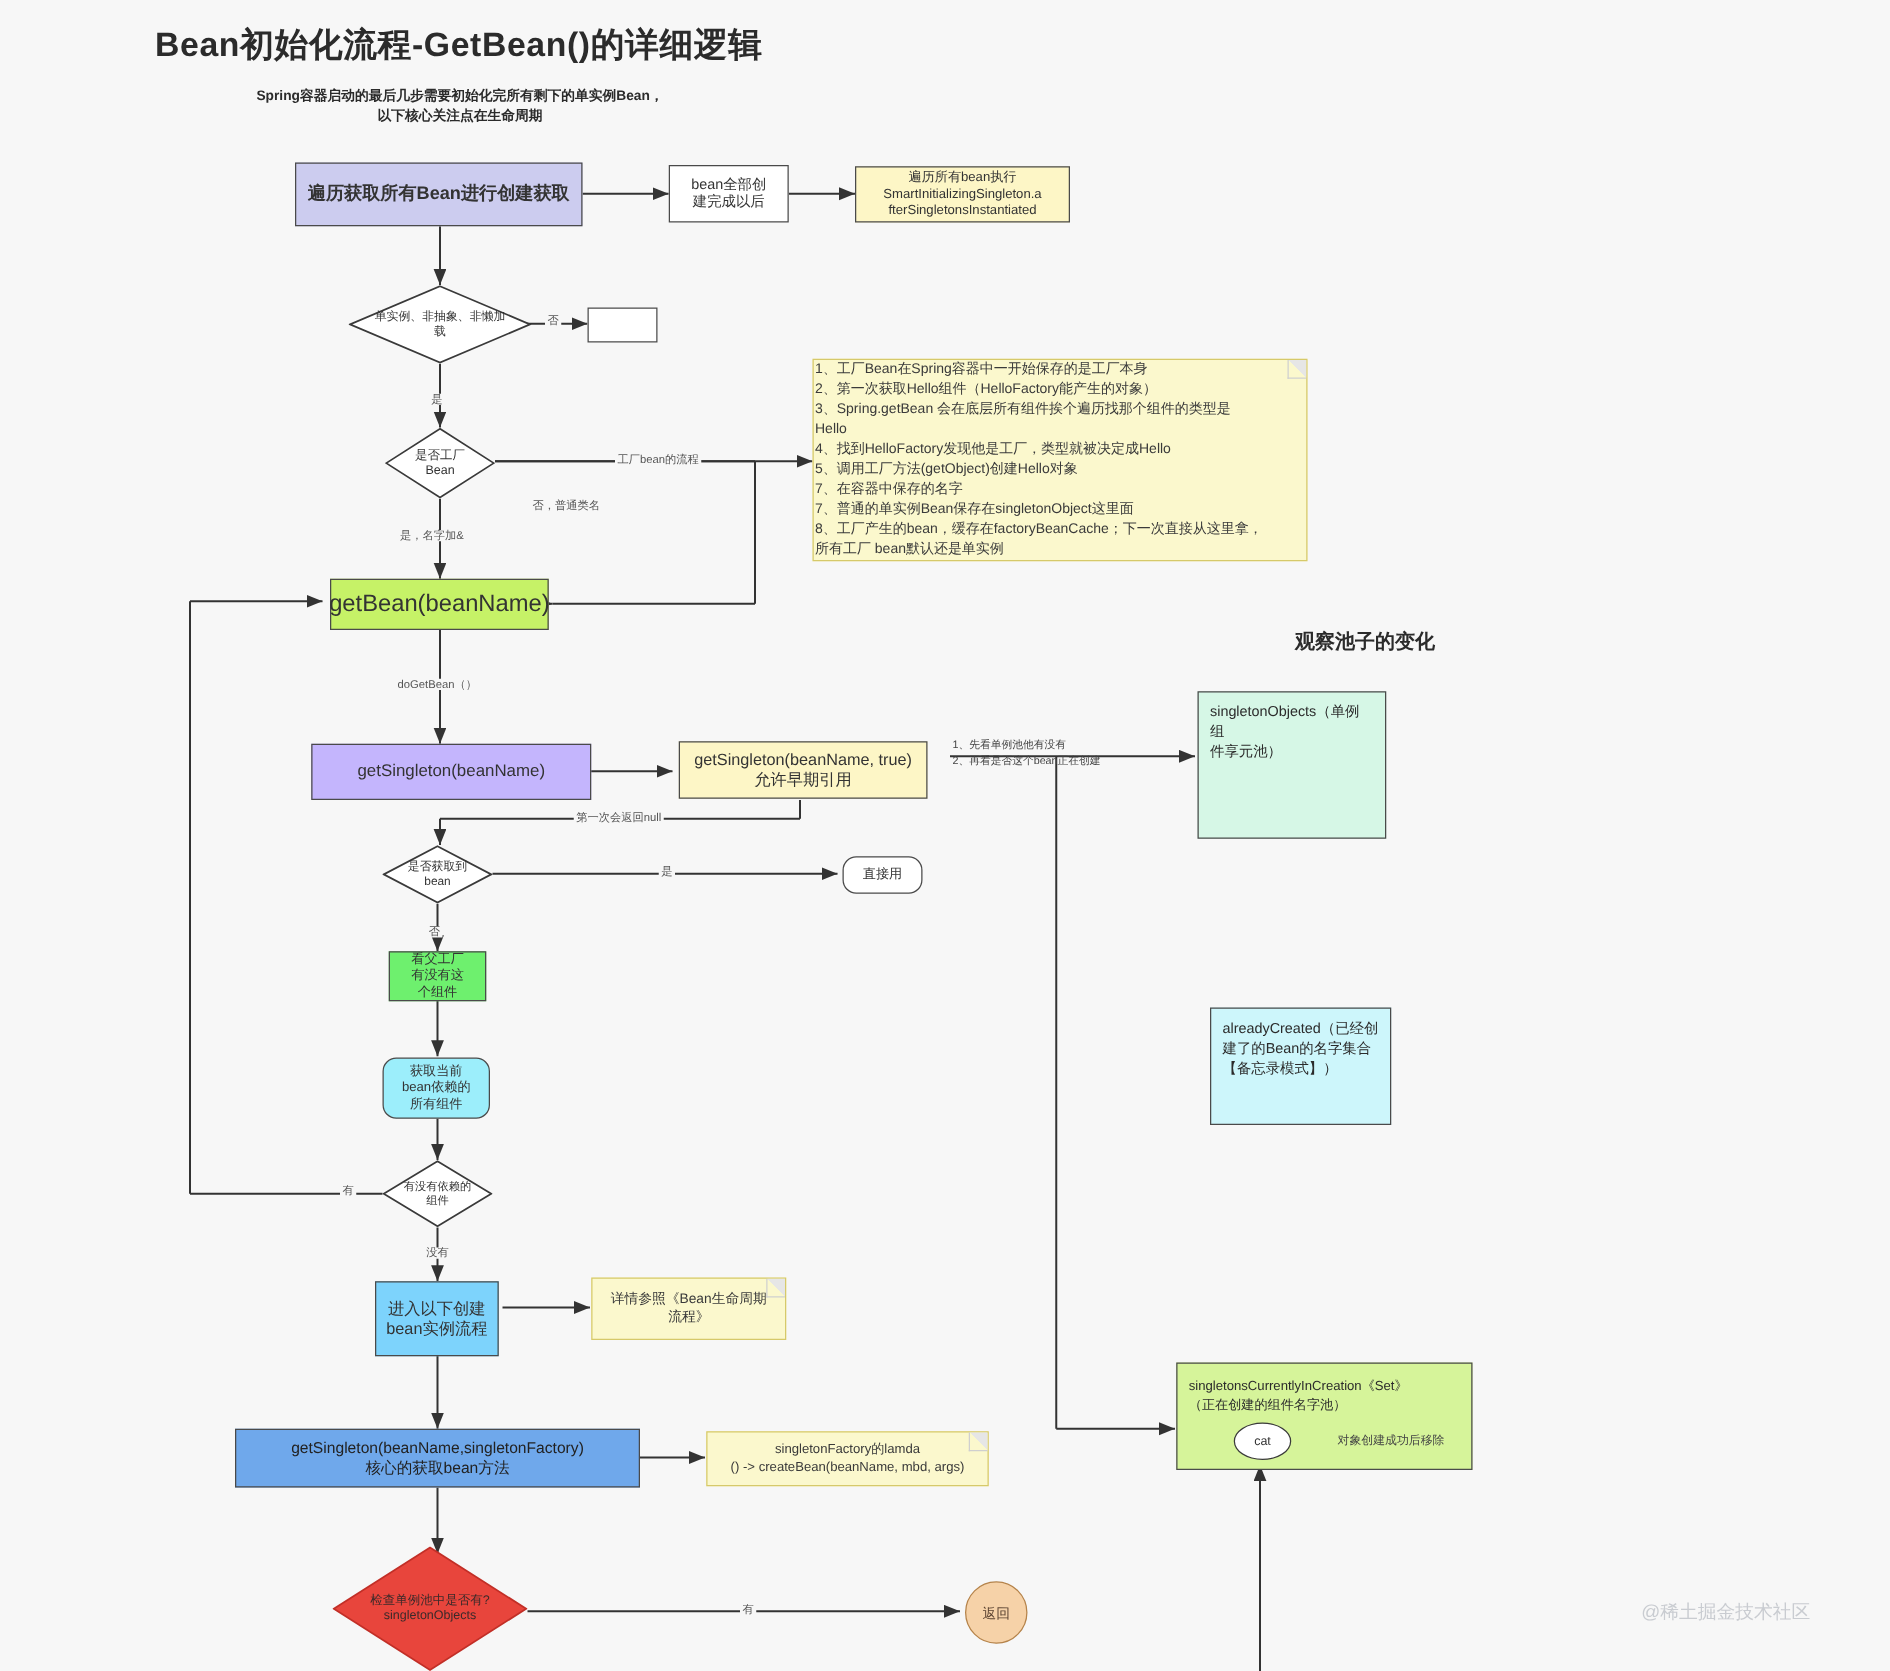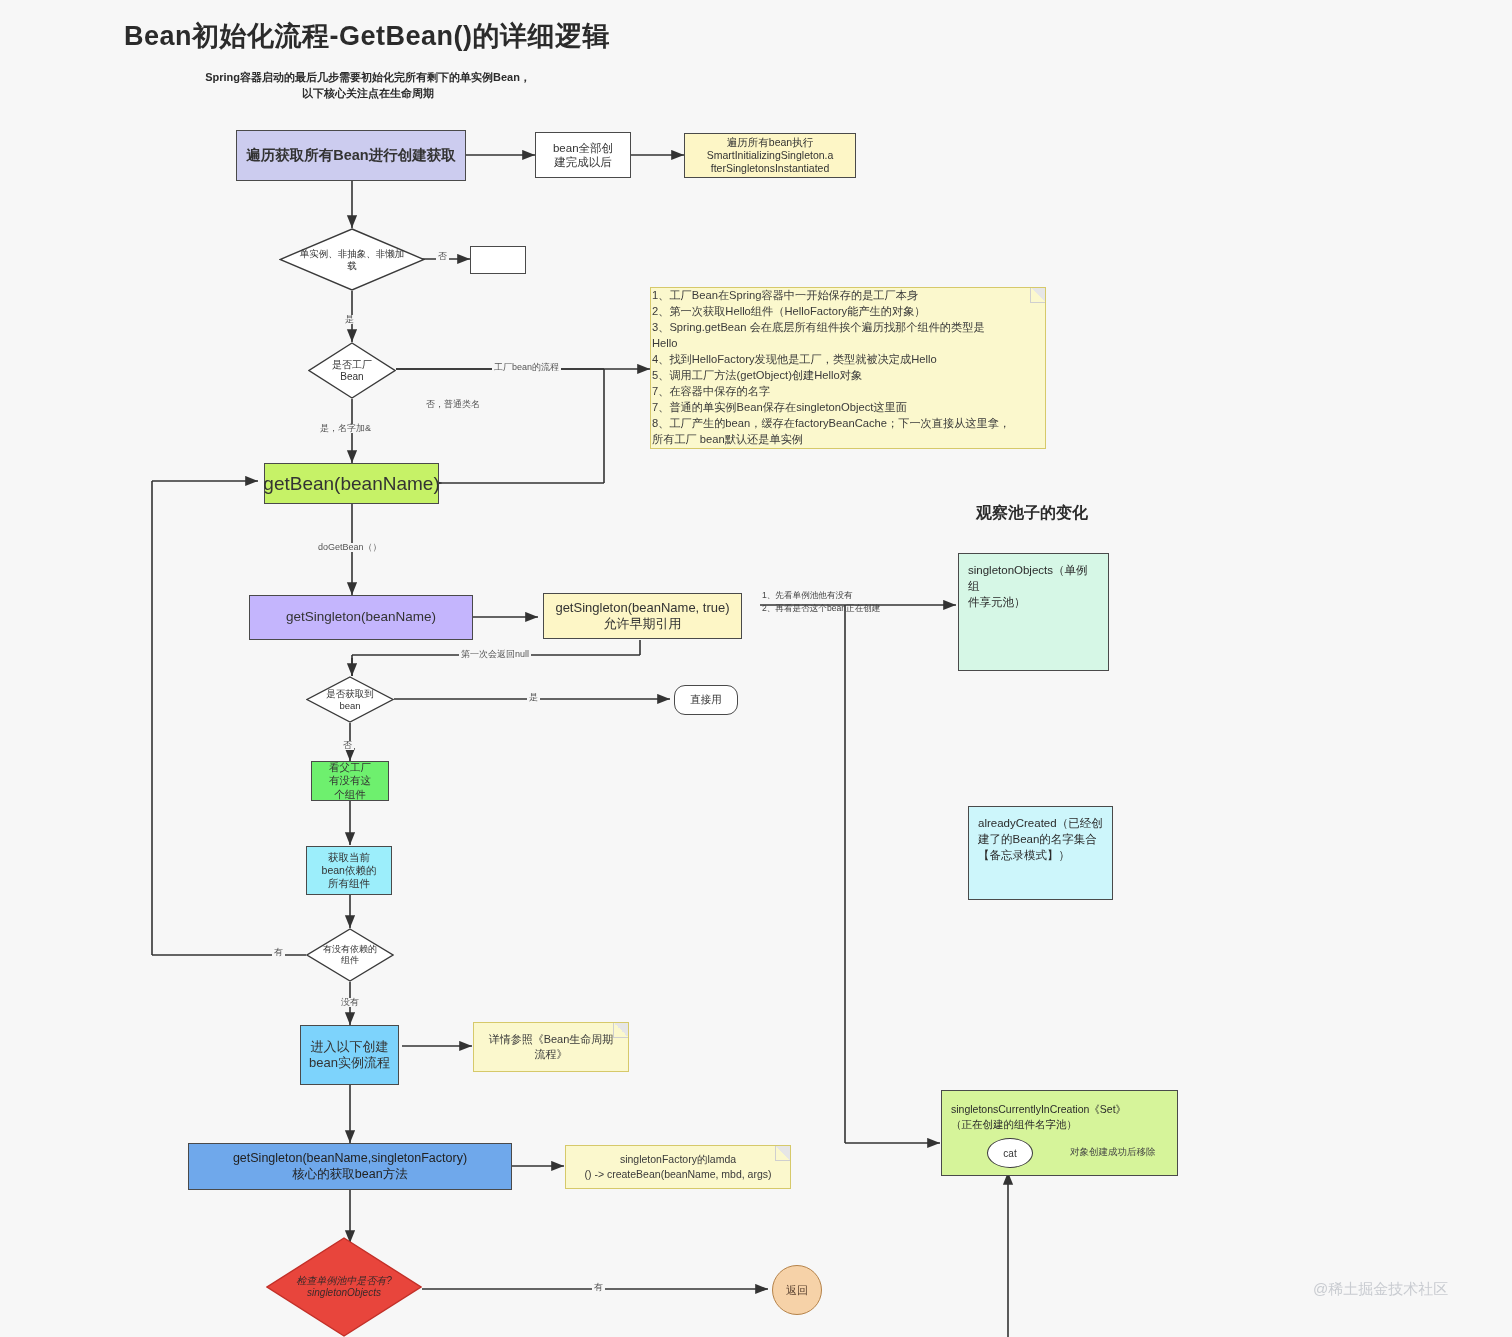--- a/index.html
+++ b/index.html
@@ -211,21 +211,21 @@
   <div class="node rect" style="left:674px;top:685px;width:64px;height:30px;background:#ffffff;font-size:10.5px;border-radius:11px;">
     <span>直接用</span>
   </div>
 
   <div class="node rect" style="left:311px;top:761px;width:78px;height:40px;background:#6ef06e;font-size:10.5px;white-space:pre-line;">
     <span>看父工厂
 有没有这
 个组件</span>
   </div>
 
-  <div class="node rect" style="left:306px;top:846px;width:86px;height:49px;background:#9ceefb;font-size:10.5px;white-space:pre-line;">
+  <div class="node rect" style="left:306px;top:846px;width:86px;height:49px;background:#9ceefb;font-size:10.5px;white-space:pre-line;border-radius:11px;">
     <span>获取当前
 bean依赖的
 所有组件</span>
   </div>
 
   <div class="diamond" style="left:306px;top:928px;width:88px;height:54px;">
     <svg class="shape" viewBox="0 0 88 54" preserveAspectRatio="none">
       <polygon points="44,1 87,27 44,53 1,27" fill="#ffffff" stroke="#3a3a3a" stroke-width="1.4"></polygon>
     </svg>
     <div class="dlabel" style="font-size:9px;white-space:pre-line;">有没有依赖的
@@ -251,29 +251,29 @@
   <div class="node note" style="left:565px;top:1145px;width:226px;height:44px;text-align:center;justify-content:center;">
     <div class="foldcorner"></div>
     <div class="inner" style="font-size:10.5px;text-align:center;white-space:pre-line;color:#3a3a3a;line-height:1.4;">singletonFactory的lamda
 () -&gt; createBean(beanName, mbd, args)</div>
   </div>
 
   <div class="diamond" style="left:266px;top:1237px;width:156px;height:100px;">
     <svg class="shape" viewBox="0 0 156 104" preserveAspectRatio="none">
       <polygon points="78,1 155,52 78,103 1,52" fill="#e8453c" stroke="#c22f27" stroke-width="1.4"></polygon>
     </svg>
-    <div class="dlabel" style="font-size:10px;white-space:pre-line;color:#3a2a2a;font-style:italic;">检查单例池中是否有?
+    <div class="dlabel" style="font-size:10px;white-space:pre-line;color:#3a2a2a;">检查单例池中是否有?
 singletonObjects</div>
   </div>
 
   <div class="circ" style="left:772px;top:1265px;width:48px;height:48px;background:#f6d2a8;font-size:11px;color:#5a4230;">
     <span>返回</span>
   </div>
 
-  <div class="secthead" style="left:976px;top:503px;font-size:16px;">观察池子的变化</div>
+  <div class="secthead" style="left:1036px;top:503px;font-size:16px;">观察池子的变化</div>
 
   <div class="node rect" style="left:958px;top:553px;width:151px;height:118px;background:#d6f7e6;font-size:11.5px;
               align-items:flex-start;justify-content:flex-start;text-align:left;white-space:pre-line;
               padding:8px 9px;line-height:1.4;color:#2b2b2b;">
     <span>singletonObjects（单例组
 件享元池）</span>
   </div>
 
   <div class="node rect" style="left:968px;top:806px;width:145px;height:94px;background:#cdf6fb;font-size:11.5px;
               align-items:flex-start;justify-content:flex-start;text-align:left;white-space:pre-line;

